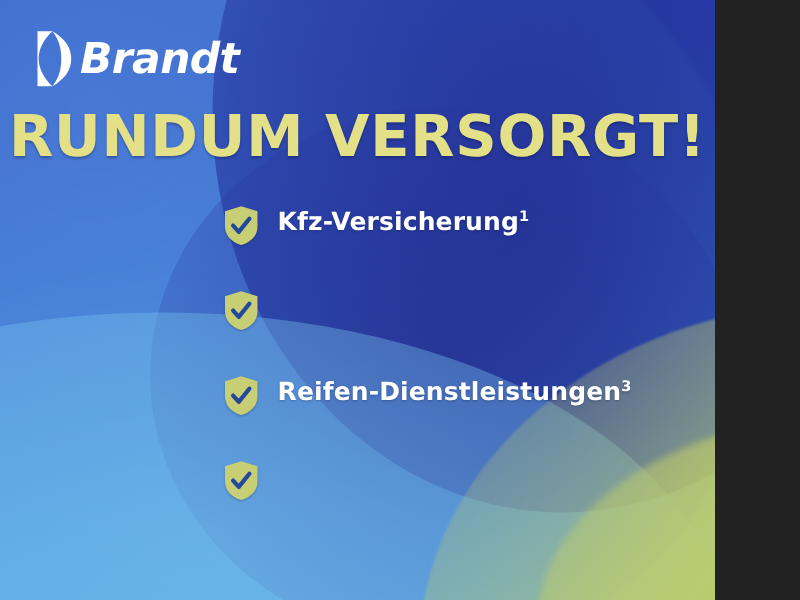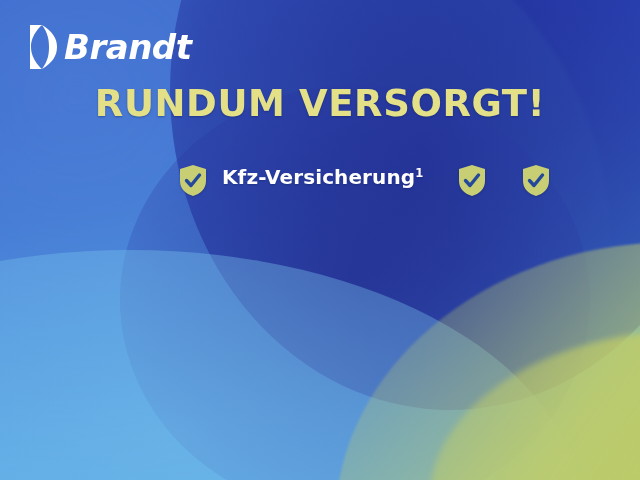--- a/index.html
+++ b/index.html
@@ -2,21 +2,21 @@
 <html><head>
 <meta charset="utf-8">
 <style>
   html, body {
     margin: 0;
     padding: 0;
     background: #222;
   }
   #stage {
     position: relative;
-    width: 640px;
+    width: 572px;
     height: 480px;
     overflow: hidden;
     font-family: "Liberation Sans", sans-serif;
     background: #15803d;
   }
 
   
   .bg-layer {
     position: absolute;
     inset: 0;
@@ -141,33 +141,34 @@
   }
 
   
   .headline {
     position: absolute;
     left: 0;
     right: 0;
     top: 82px;
     text-align: center;
     color: #e4e088;
-    font-size: 37px;
+    font-size: 46px;
     font-weight: 700;
     letter-spacing: 0.6px;
     font-family: "DejaVu Sans", sans-serif;
     text-shadow: 0 1px 2px rgba(10,20,70,0.35);
   }
 
   
   .feature-list {
     position: absolute;
     left: 178px;
     top: 163px;
     display: flex;
+    flex-direction: column;
     gap: 34px;
   }
   .feature-row {
     display: flex;
     align-items: flex-start;
     gap: 14px;
   }
   .shield {
     width: 30px;
     height: 33px;
@@ -226,20 +227,27 @@
       <div class="feature-text"><span>Kfz-Versicherung</span><sup>1</sup></div>
     </div>
 
     <div class="feature-row">
       <svg class="shield" viewBox="0 0 30 33">
         <path d="M15 1 L28 5 V17 C28 25 22 30 15 32 C8 30 2 25 2 17 V5 Z" fill="#c7ce73"></path>
         <path d="M8.5 16.5 L13 21.5 L21.5 11" stroke="#24499b" stroke-width="3.4" fill="none" stroke-linecap="round" stroke-linejoin="round"></path>
       </svg>
     </div>
 
+    <div class="feature-row">
+      <svg class="shield" viewBox="0 0 30 33">
+        <path d="M15 1 L28 5 V17 C28 25 22 30 15 32 C8 30 2 25 2 17 V5 Z" fill="#c7ce73"></path>
+        <path d="M8.5 16.5 L13 21.5 L21.5 11" stroke="#24499b" stroke-width="3.4" fill="none" stroke-linecap="round" stroke-linejoin="round"></path>
+      </svg>
+      <div class="feature-text"><span>Reifen-Dienstleistungen</span><sup>3</sup></div>
+    </div>
 
     <div class="feature-row">
       <svg class="shield" viewBox="0 0 30 33">
         <path d="M15 1 L28 5 V17 C28 25 22 30 15 32 C8 30 2 25 2 17 V5 Z" fill="#c7ce73"></path>
         <path d="M8.5 16.5 L13 21.5 L21.5 11" stroke="#24499b" stroke-width="3.4" fill="none" stroke-linecap="round" stroke-linejoin="round"></path>
       </svg>
     </div>
 
   </div>
 </div>

